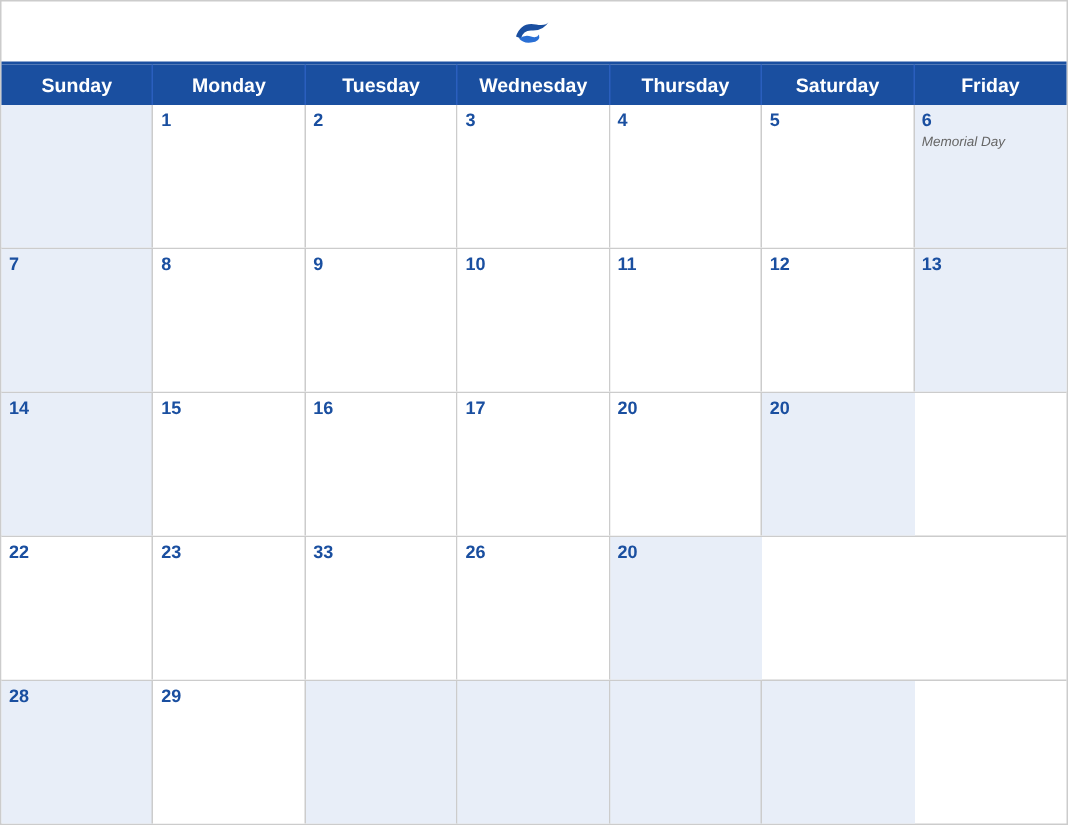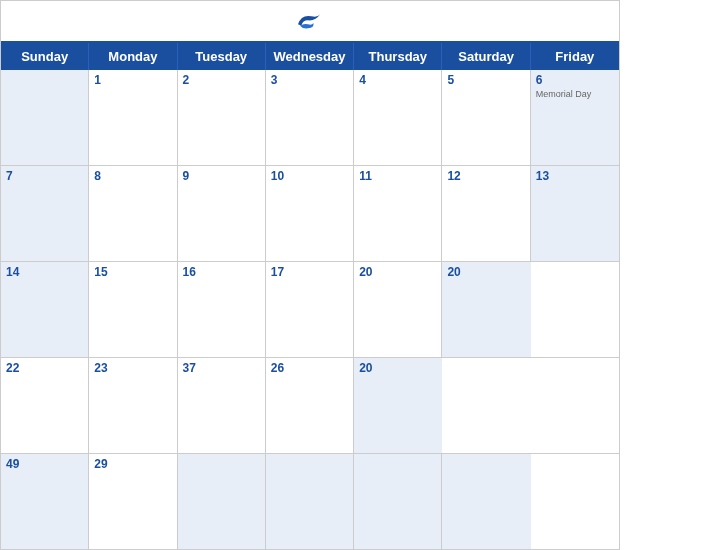--- a/index.html
+++ b/index.html
@@ -4,21 +4,21 @@
   <style>
     * { box-sizing: border-box; margin: 0; padding: 0; }
     body {
       font-family: Arial, sans-serif;
       background: #fff;
       width: 712px;
       height: 550px;
       overflow: hidden;
     }
     .calendar-container {
-      width: 620px;
+      width: 712px;
       height: 550px;
       background: #fff;
       border: 1px solid #ccc;
       display: flex;
       flex-direction: column;
     }
     .header {
       display: flex;
       align-items: center;
       justify-content: center;
@@ -127,20 +127,21 @@
       font-weight: bold;
     }
     .day-cell.sunday .day-number {
       color: #1a4fa0;
     }
     .holiday-name {
       font-size: 9px;
       color: #666;
       margin-top: 2px;
       line-height: 1.2;
+      font-style: italic;
     }
   </style>
 </head>
 <body>
 
 <div class="calendar-container">
   <div class="header">
     <div class="logo-wrapper">
       <svg class="logo-bird" viewBox="0 0 40 30" xmlns="http://www.w3.org/2000/svg">
         <path d="M5 20 Q10 5 25 8 Q35 10 38 5 Q32 15 20 14 Q12 14 10 22 Z" fill="#1a4fa0"></path>
@@ -234,32 +235,32 @@
           </div>
         </div>
         <div class="week-row">
           <div class="day-cell">
             <div class="day-number">22</div>
           </div>
           <div class="day-cell">
             <div class="day-number">23</div>
           </div>
           <div class="day-cell">
-            <div class="day-number">37</div>
+            <div class="day-number">33</div>
           </div>
           <div class="day-cell">
             <div class="day-number">26</div>
           </div>
           <div class="day-cell saturday">
             <div class="day-number">20</div>
           </div>
         </div>
         <div class="week-row">
           <div class="day-cell sunday">
-            <div class="day-number">49</div>
+            <div class="day-number">28</div>
           </div>
           <div class="day-cell">
             <div class="day-number">29</div>
           </div>
           <div class="day-cell empty"></div>
           <div class="day-cell empty"></div>
           <div class="day-cell empty"></div>
           <div class="day-cell saturday empty"></div>
         </div>
       </div>

